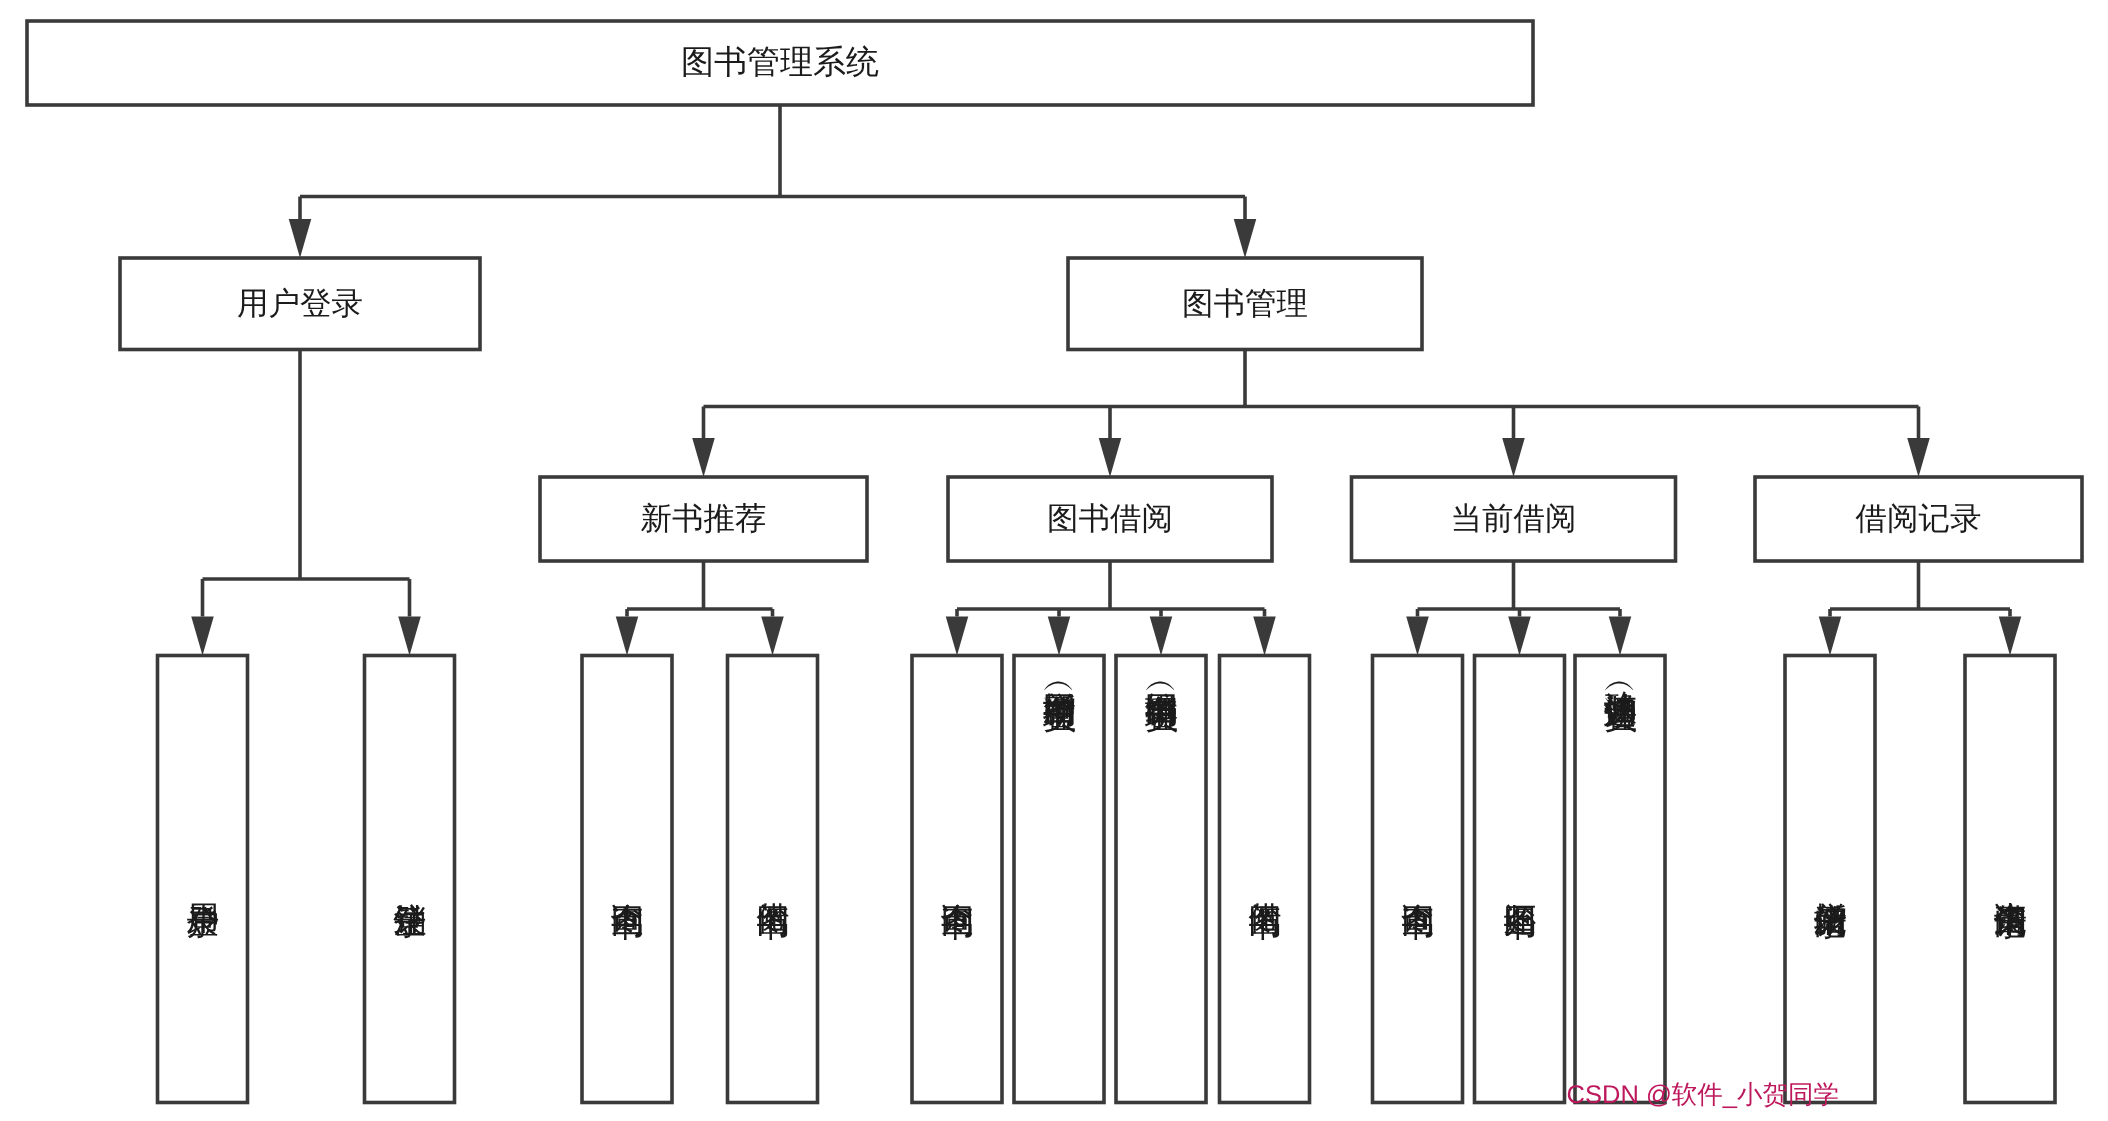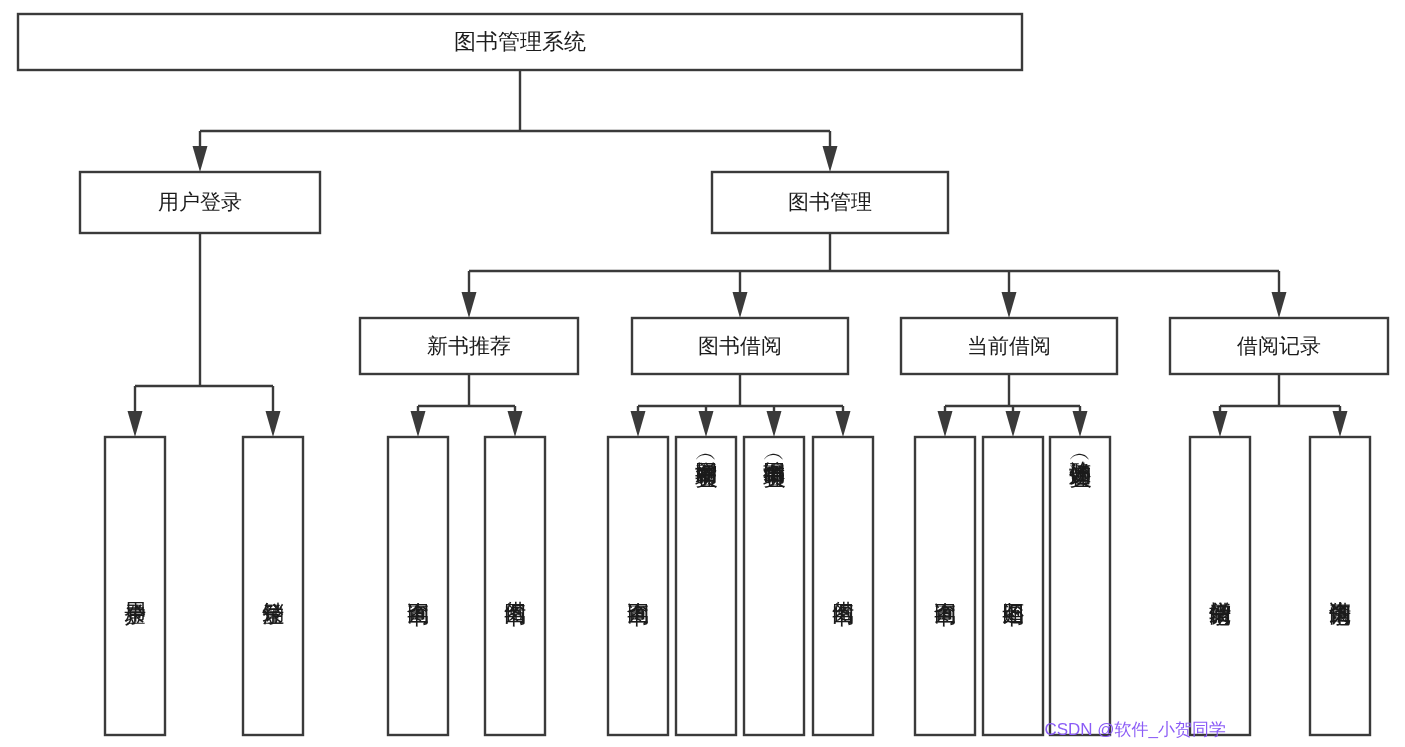--- a/index.html
+++ b/index.html
@@ -69,21 +69,21 @@
     white-space: nowrap;
     letter-spacing: 1px;
     pointer-events: none;
   }
   .watermark {
     position: absolute;
     right: 10px;
     bottom: 6px;
     font-family: "Liberation Sans", "DejaVu Sans", sans-serif;
     font-size: 17px;
-    color: #8b5cf6;
+    color: #be185d;
     white-space: nowrap;
   }
 </style>
 </head>
 <body>
 
 <div id="diagram-root">
   <svg class="diagram-canvas" viewBox="0 0 1405 747">
     <g id="connector-layer">
         <g>

